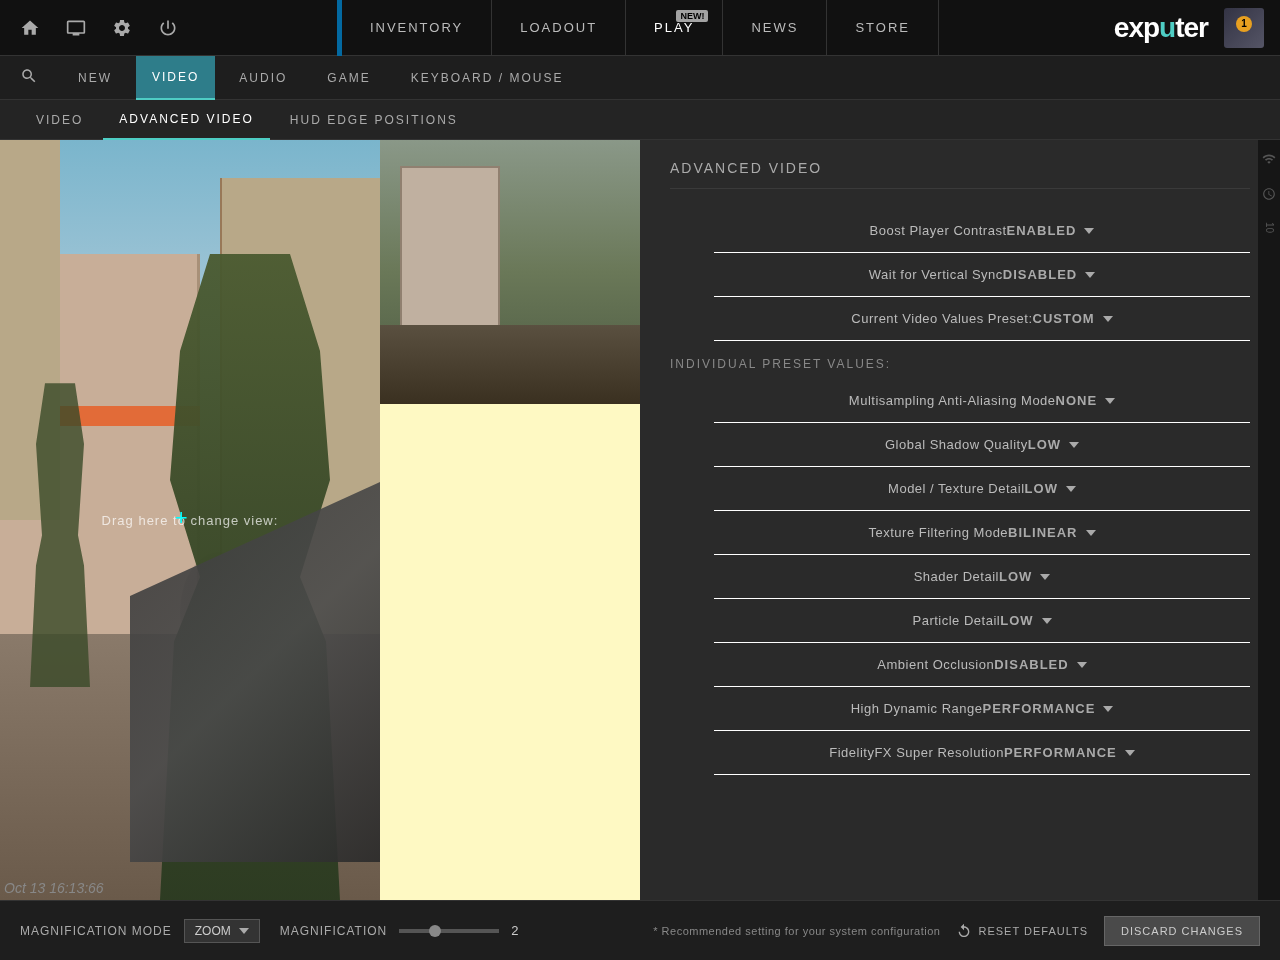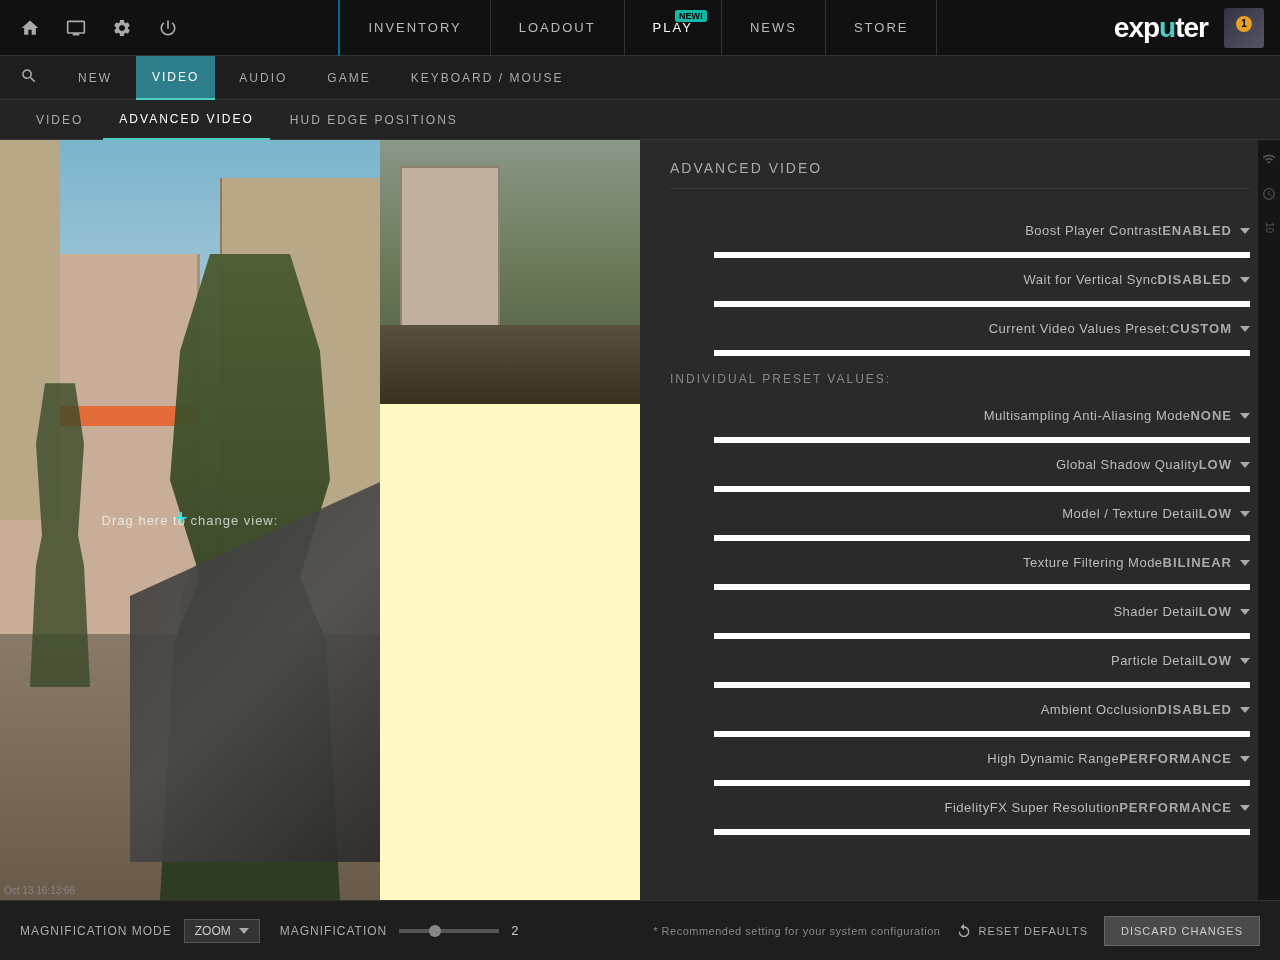--- a/index.html
+++ b/index.html
@@ -50,29 +50,29 @@
       letter-spacing: 2px;
       text-transform: uppercase;
       padding: 0 28px;
       height: 56px;
       display: flex;
       align-items: center;
       cursor: pointer;
       border-right: 1px solid #333;
       position: relative;
     }
-    .nav-item:first-child { border-left: 2px solid #0369a1; }
+    .nav-item:first-child { border-left: 5px solid #0369a1; }
     .nav-item.active {
       color: #fff;
     }
     .nav-item .new-badge {
       position: absolute;
       top: 10px;
       right: 14px;
-      background: #14b8a6;
+      background: #a3a3a3;
       color: #000;
       font-size: 9px;
       font-weight: bold;
       padding: 1px 4px;
       border-radius: 2px;
       letter-spacing: 0;
     }
     .brand-logo {
       font-size: 28px;
       font-weight: bold;
@@ -239,23 +239,23 @@
       font-size: 14px;
       letter-spacing: 2px;
       text-transform: uppercase;
       margin-bottom: 20px;
       padding-bottom: 12px;
       border-bottom: 1px solid #3a3a3a;
     }
     .setting-row {
       display: flex;
       align-items: center;
-      justify-content: flex-end;
+      justify-content: center;
       padding: 14px 0;
-      border-bottom: 6px solid #ffffff;
+      border-bottom: 1px solid #ffffff;
       margin-left: 44px;
     }
     .setting-label {
       color: #bbb;
       font-size: 13px;
       letter-spacing: 0.5px;
     }
     .setting-value {
       display: flex;
       align-items: center;
@@ -360,21 +360,22 @@
       text-transform: uppercase;
       padding: 8px 16px;
       border: 1px solid #666;
       cursor: pointer;
     }
     .timestamp {
       position: absolute;
       bottom: 4px;
       left: 4px;
       color: #888;
-      font-size: 10px;
+      font-size: 14px;
+      font-style: italic;
     }
 
     .chevron-down {
       display: inline-block;
       width: 0;
       height: 0;
       border-left: 5px solid transparent;
       border-right: 5px solid transparent;
       border-top: 6px solid #aaa;
       vertical-align: middle;

